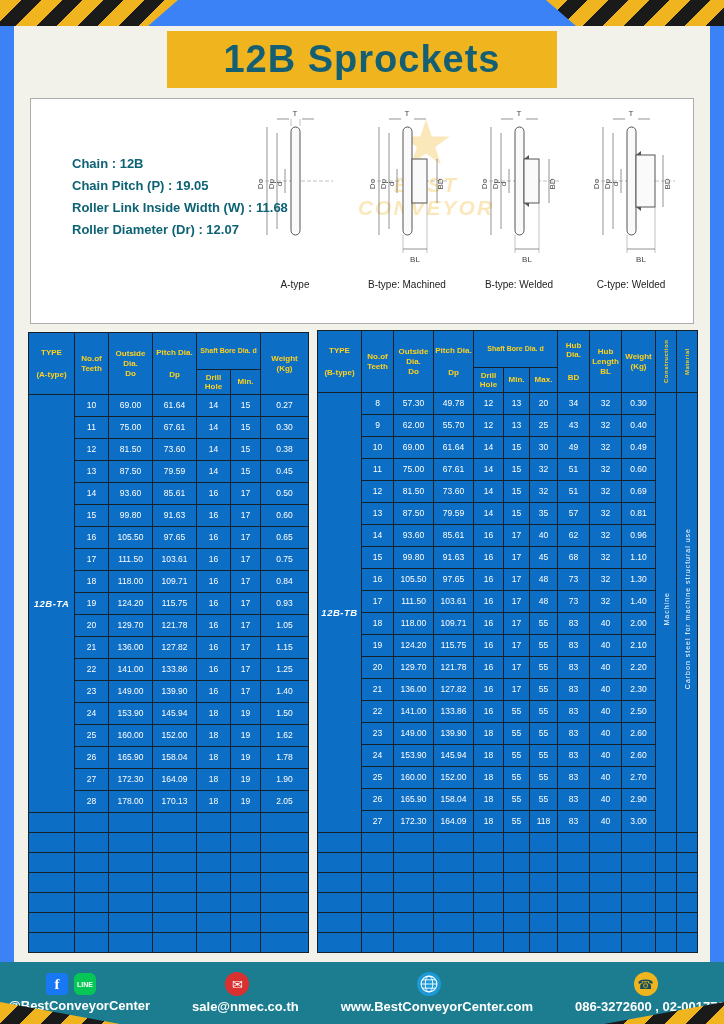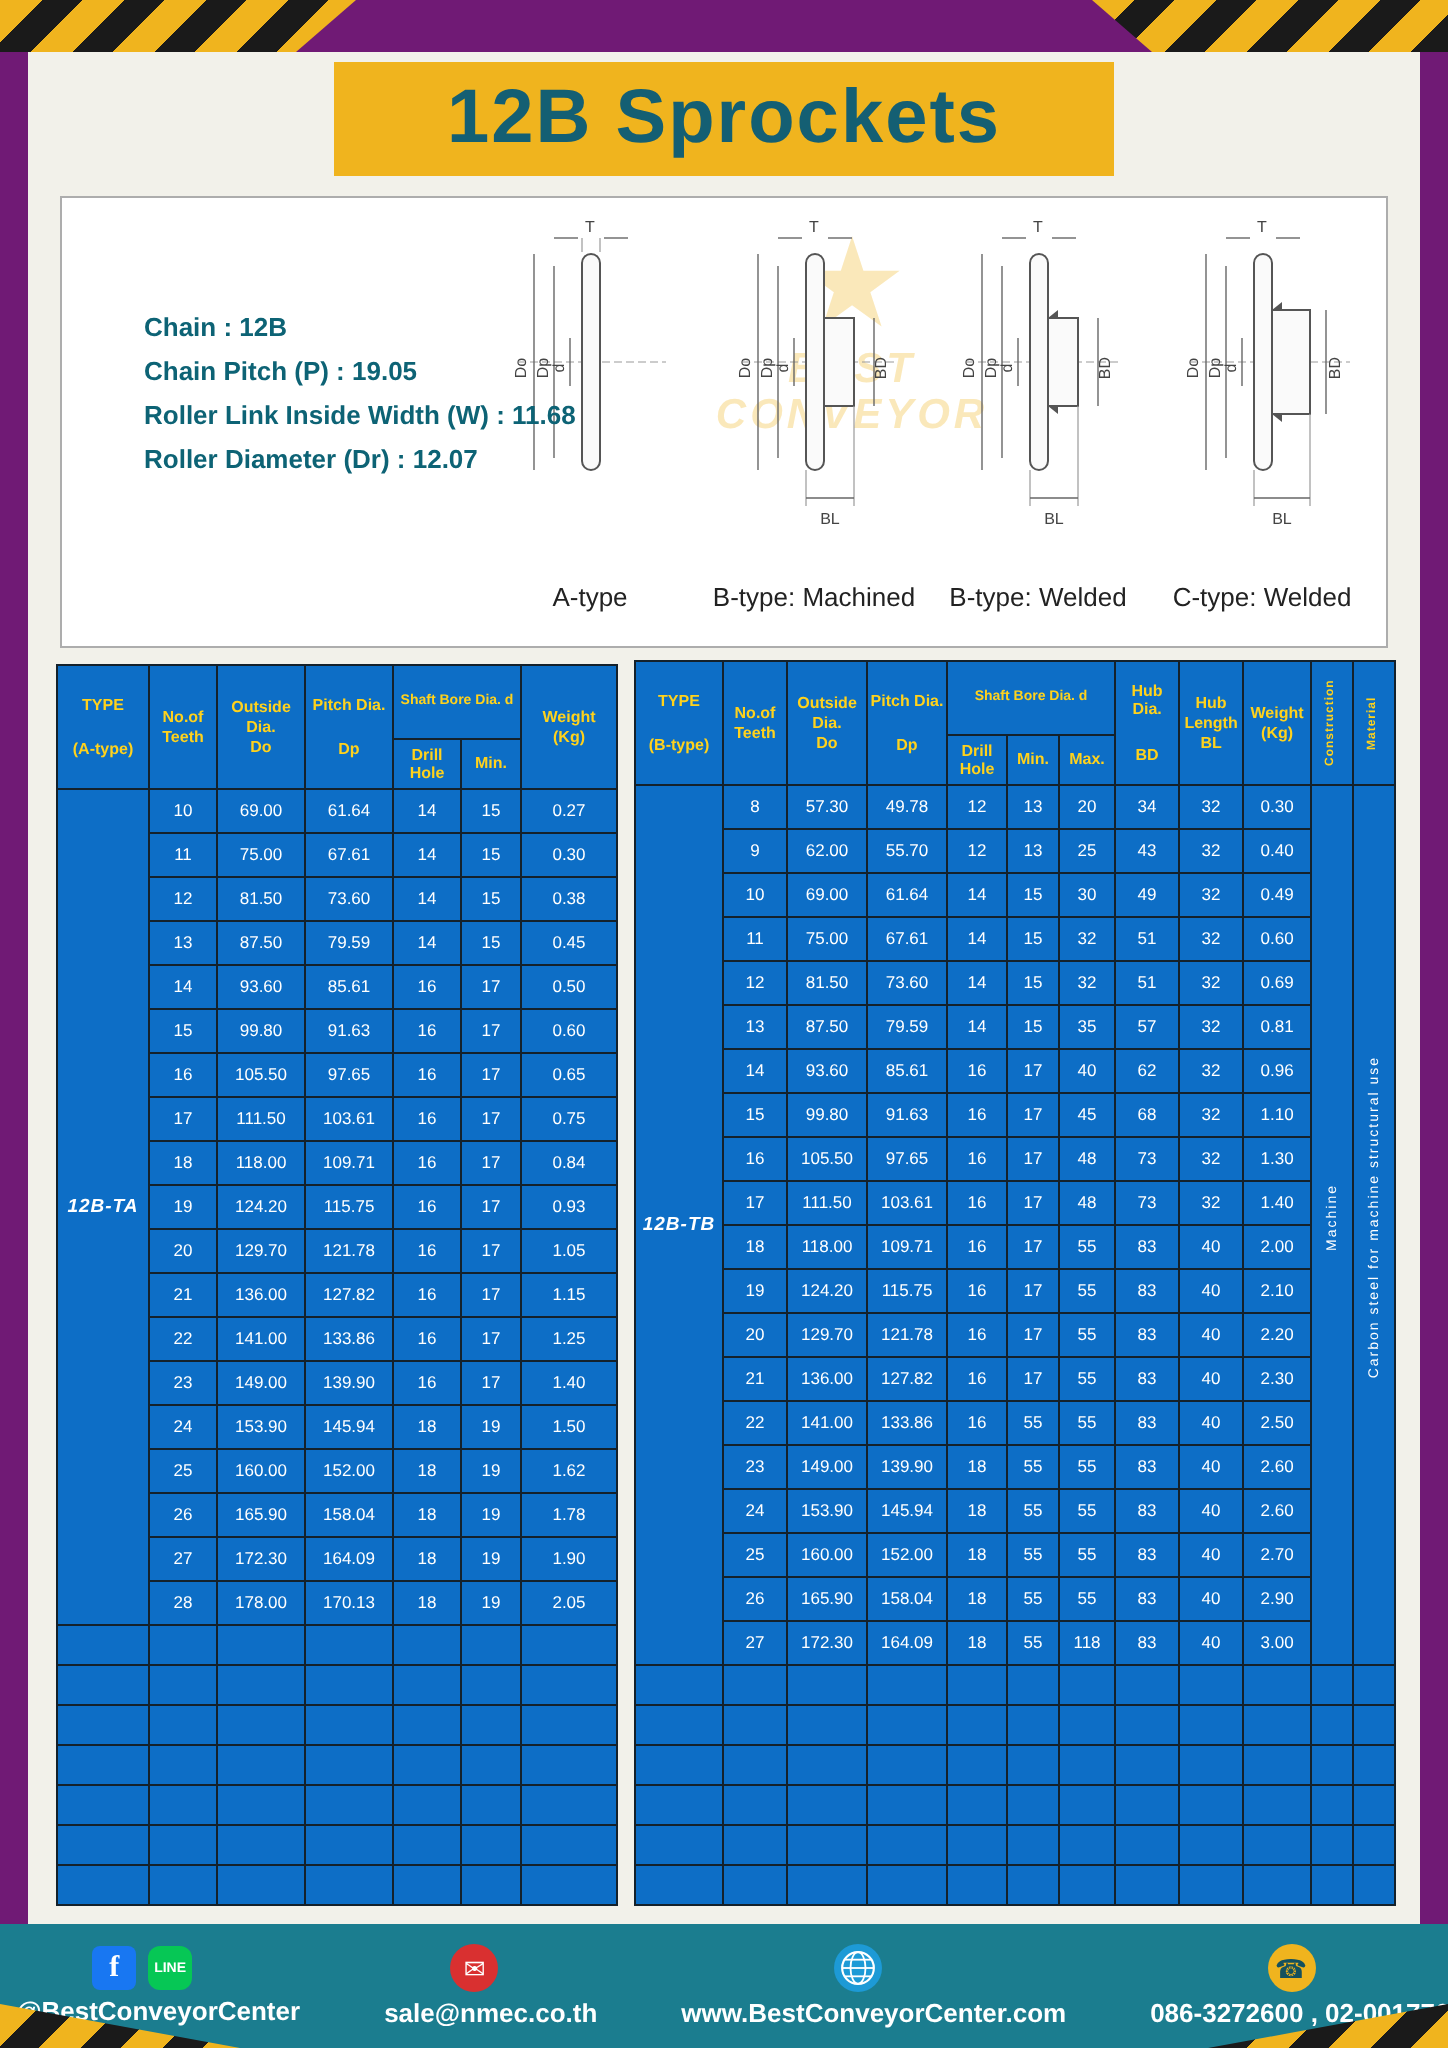--- a/index.html
+++ b/index.html
@@ -1,16 +1,16 @@
 <!DOCTYPE html>
 <html><head>
 <meta charset="utf-8">
 <style>
   html,body{margin:0;padding:0;background:#888;}
-  .page{position:relative;width:724px;height:1024px;background:#701a75;overflow:hidden;
+  .page{position:relative;width:724px;height:1024px;background:#3b82f6;overflow:hidden;
         font-family:"Liberation Sans",sans-serif;}
   
   .hazard{position:absolute;background:repeating-linear-gradient(135deg,#f0b41e 0 15px,#1a1a1a 15px 29px);z-index:5;}
   .hz-tl{left:0;top:0;width:178px;height:26px;clip-path:polygon(0 0,100% 0,calc(100% - 30px) 100%,0 100%);}
   .hz-tr{right:0;top:0;width:178px;height:26px;clip-path:polygon(0 0,100% 0,100% 100%,30px 100%);}
   .hz-bl{left:0;bottom:0;width:120px;height:22px;clip-path:polygon(0 0,100% 100%,0 100%);}
   .hz-br{right:0;bottom:0;width:120px;height:22px;clip-path:polygon(100% 0,100% 100%,0 100%);}
   .content{position:absolute;left:14px;top:26px;width:696px;height:936px;background:#f2f1ea;}
   
   .banner{position:absolute;left:50%;transform:translateX(-50%);top:5px;width:390px;height:57px;
@@ -19,21 +19,21 @@
   
   .info{position:absolute;left:16px;top:72px;width:662px;height:224px;background:#ffffff;border:1px solid #adadad;}
   .specs{position:absolute;left:14px;top:54px;z-index:2;}
   .spec-line{font-size:13px;font-weight:bold;color:#0d6375;line-height:22px;white-space:nowrap;margin-left:27px;}
   .watermark{position:absolute;left:290px;top:14px;width:210px;text-align:center;color:#f0b41e;opacity:.3;z-index:0;}
   .wm-star{font-size:62px;line-height:60px;}
   .wm-text{font-size:21px;font-weight:bold;font-style:italic;letter-spacing:2px;line-height:23px;}
   .figs{position:absolute;left:208px;top:8px;width:450px;height:210px;display:flex;z-index:1;}
   .fig{width:112px;display:flex;flex-direction:column;align-items:center;}
   .fig svg{display:block;}
-  .caption{font-size:13px;color:#222;margin-top:14px;white-space:nowrap;}
+  .caption{font-size:10px;color:#222;margin-top:2px;white-space:nowrap;}
   .dim{font-size:8px;fill:#444;}
   
   .tables{position:absolute;left:14px;top:304px;width:668px;display:flex;gap:8px;align-items:flex-end;}
   table{border-collapse:collapse;table-layout:fixed;background:#0d6ec6;}
   .ta{width:280px;}
   .tb{width:380px;}
   th,td{border:1px solid #14212b;padding:0;text-align:center;vertical-align:middle;overflow:hidden;}
   th{color:#ffd21c;font-size:8px;font-weight:bold;line-height:1.15;}
   thead tr.h1 th{height:36px;}
   thead tr.h2 th{height:24px;}

